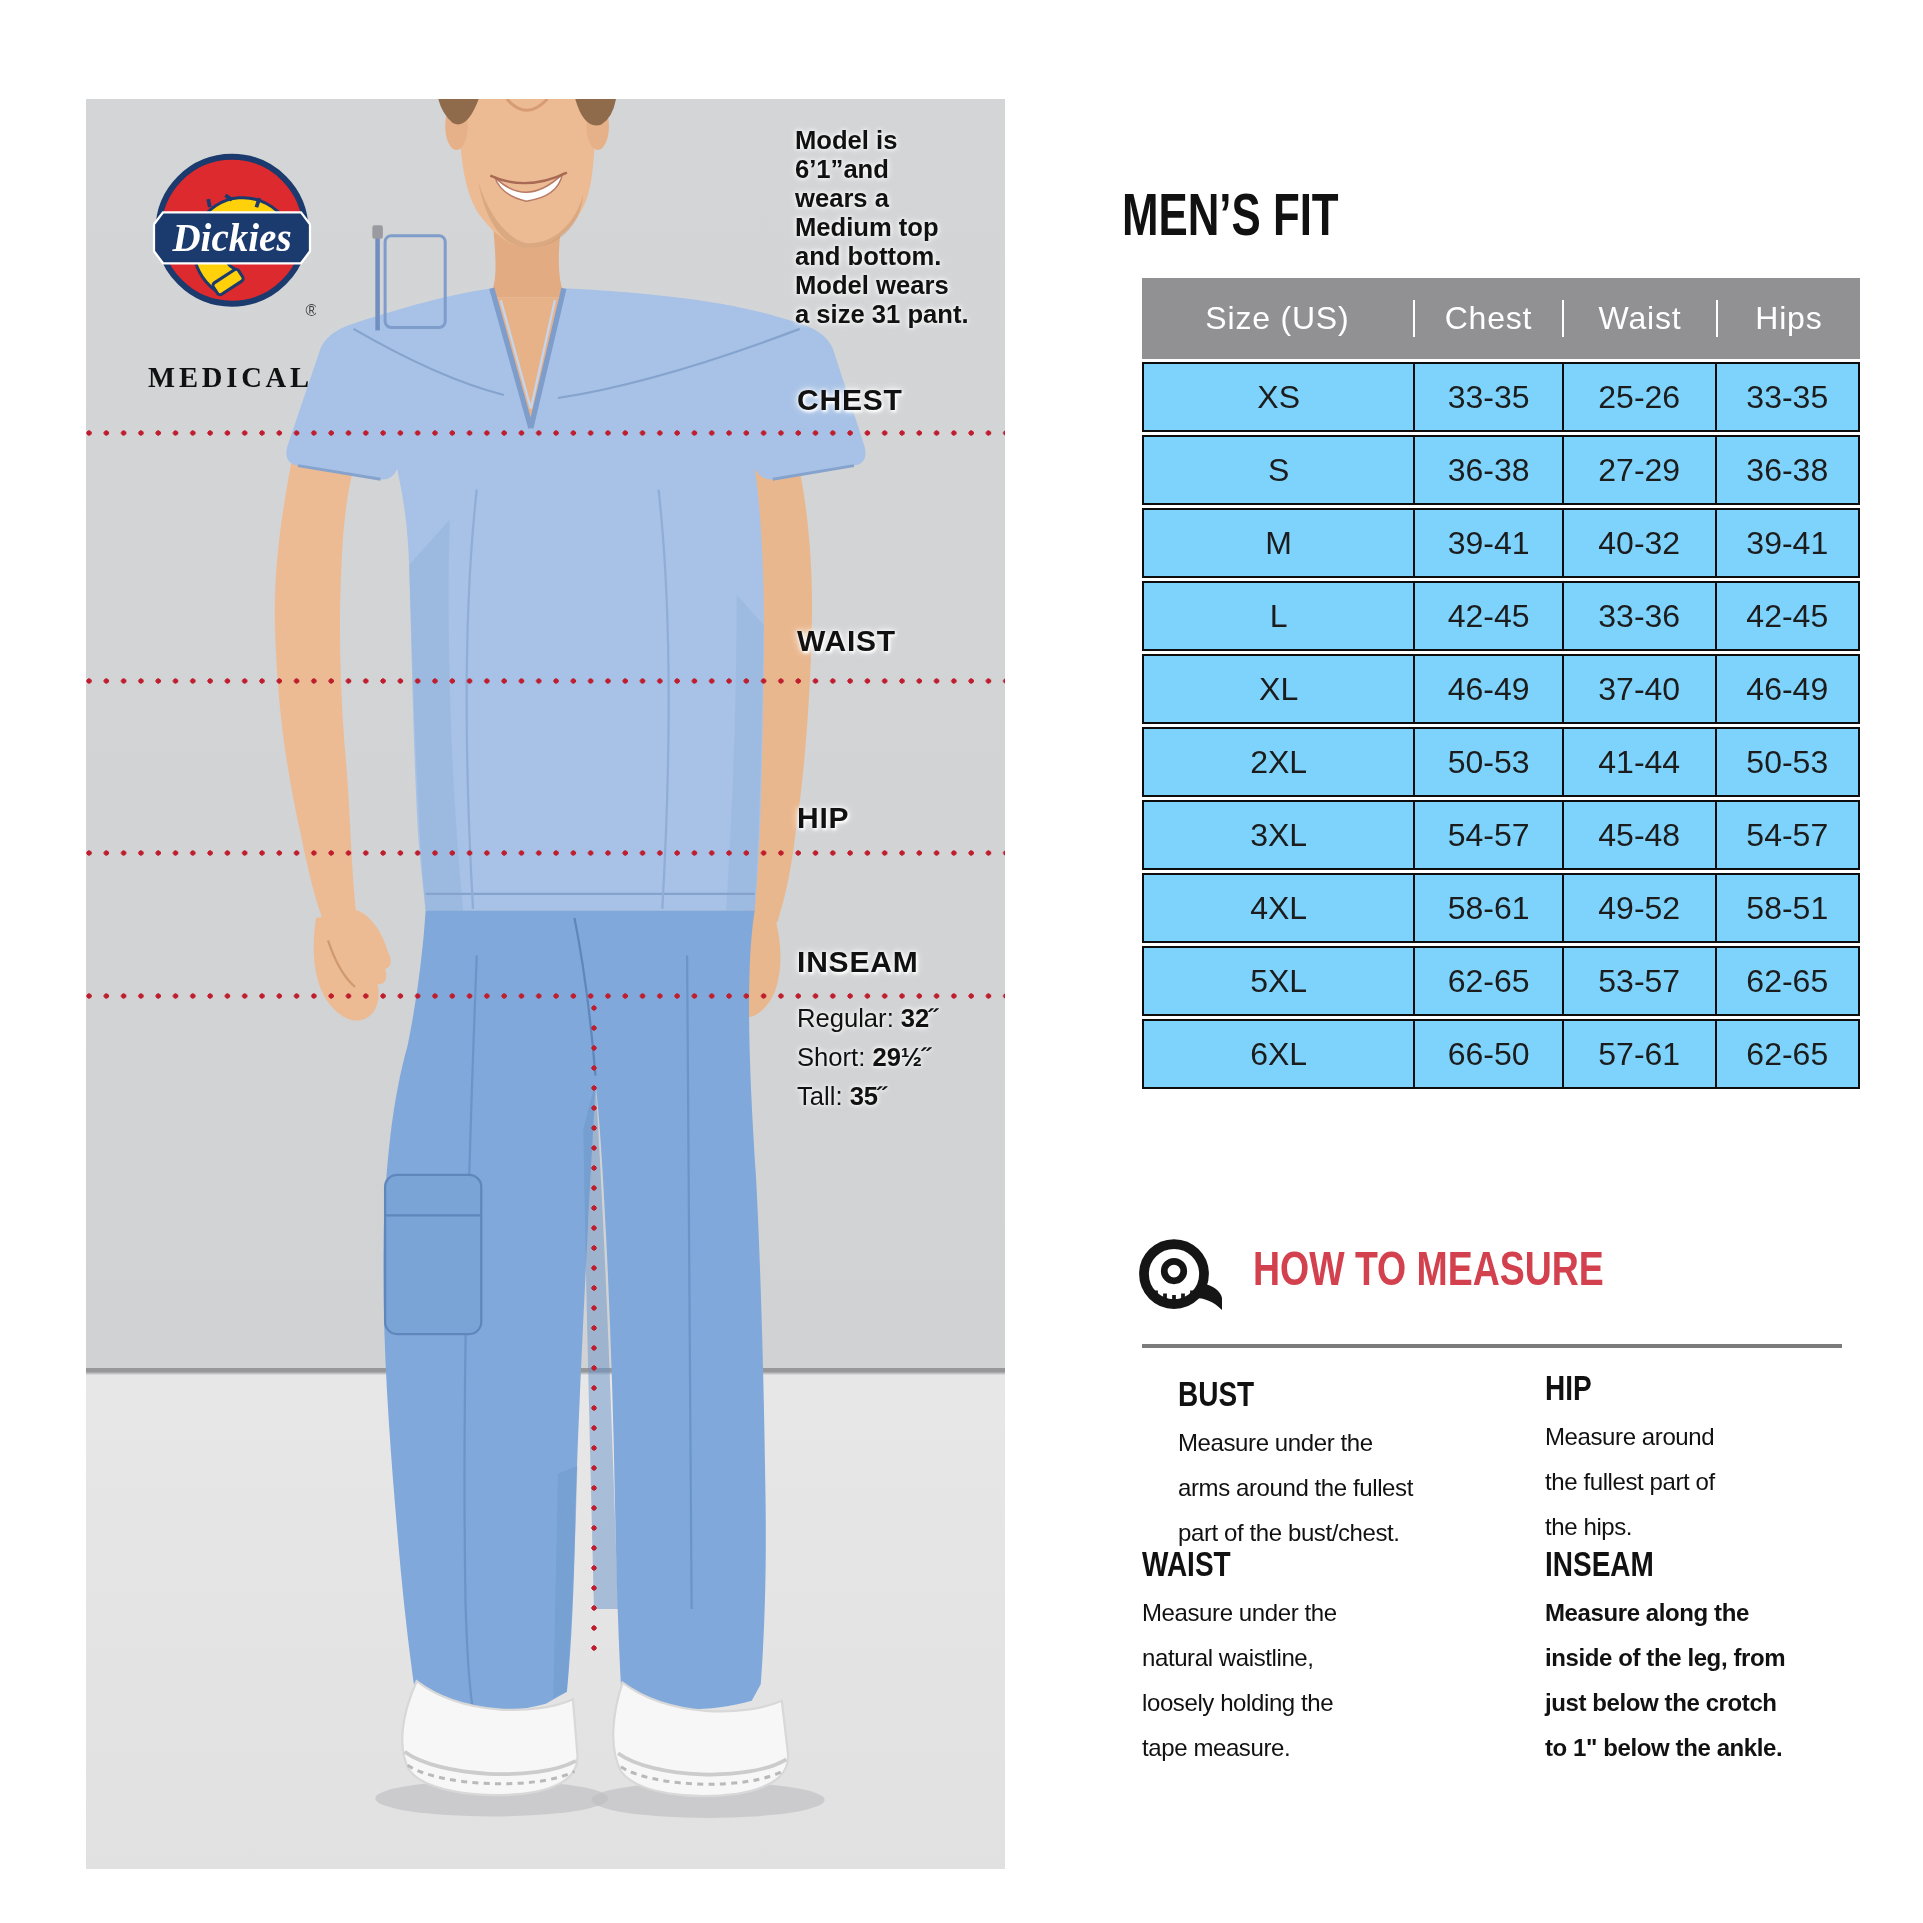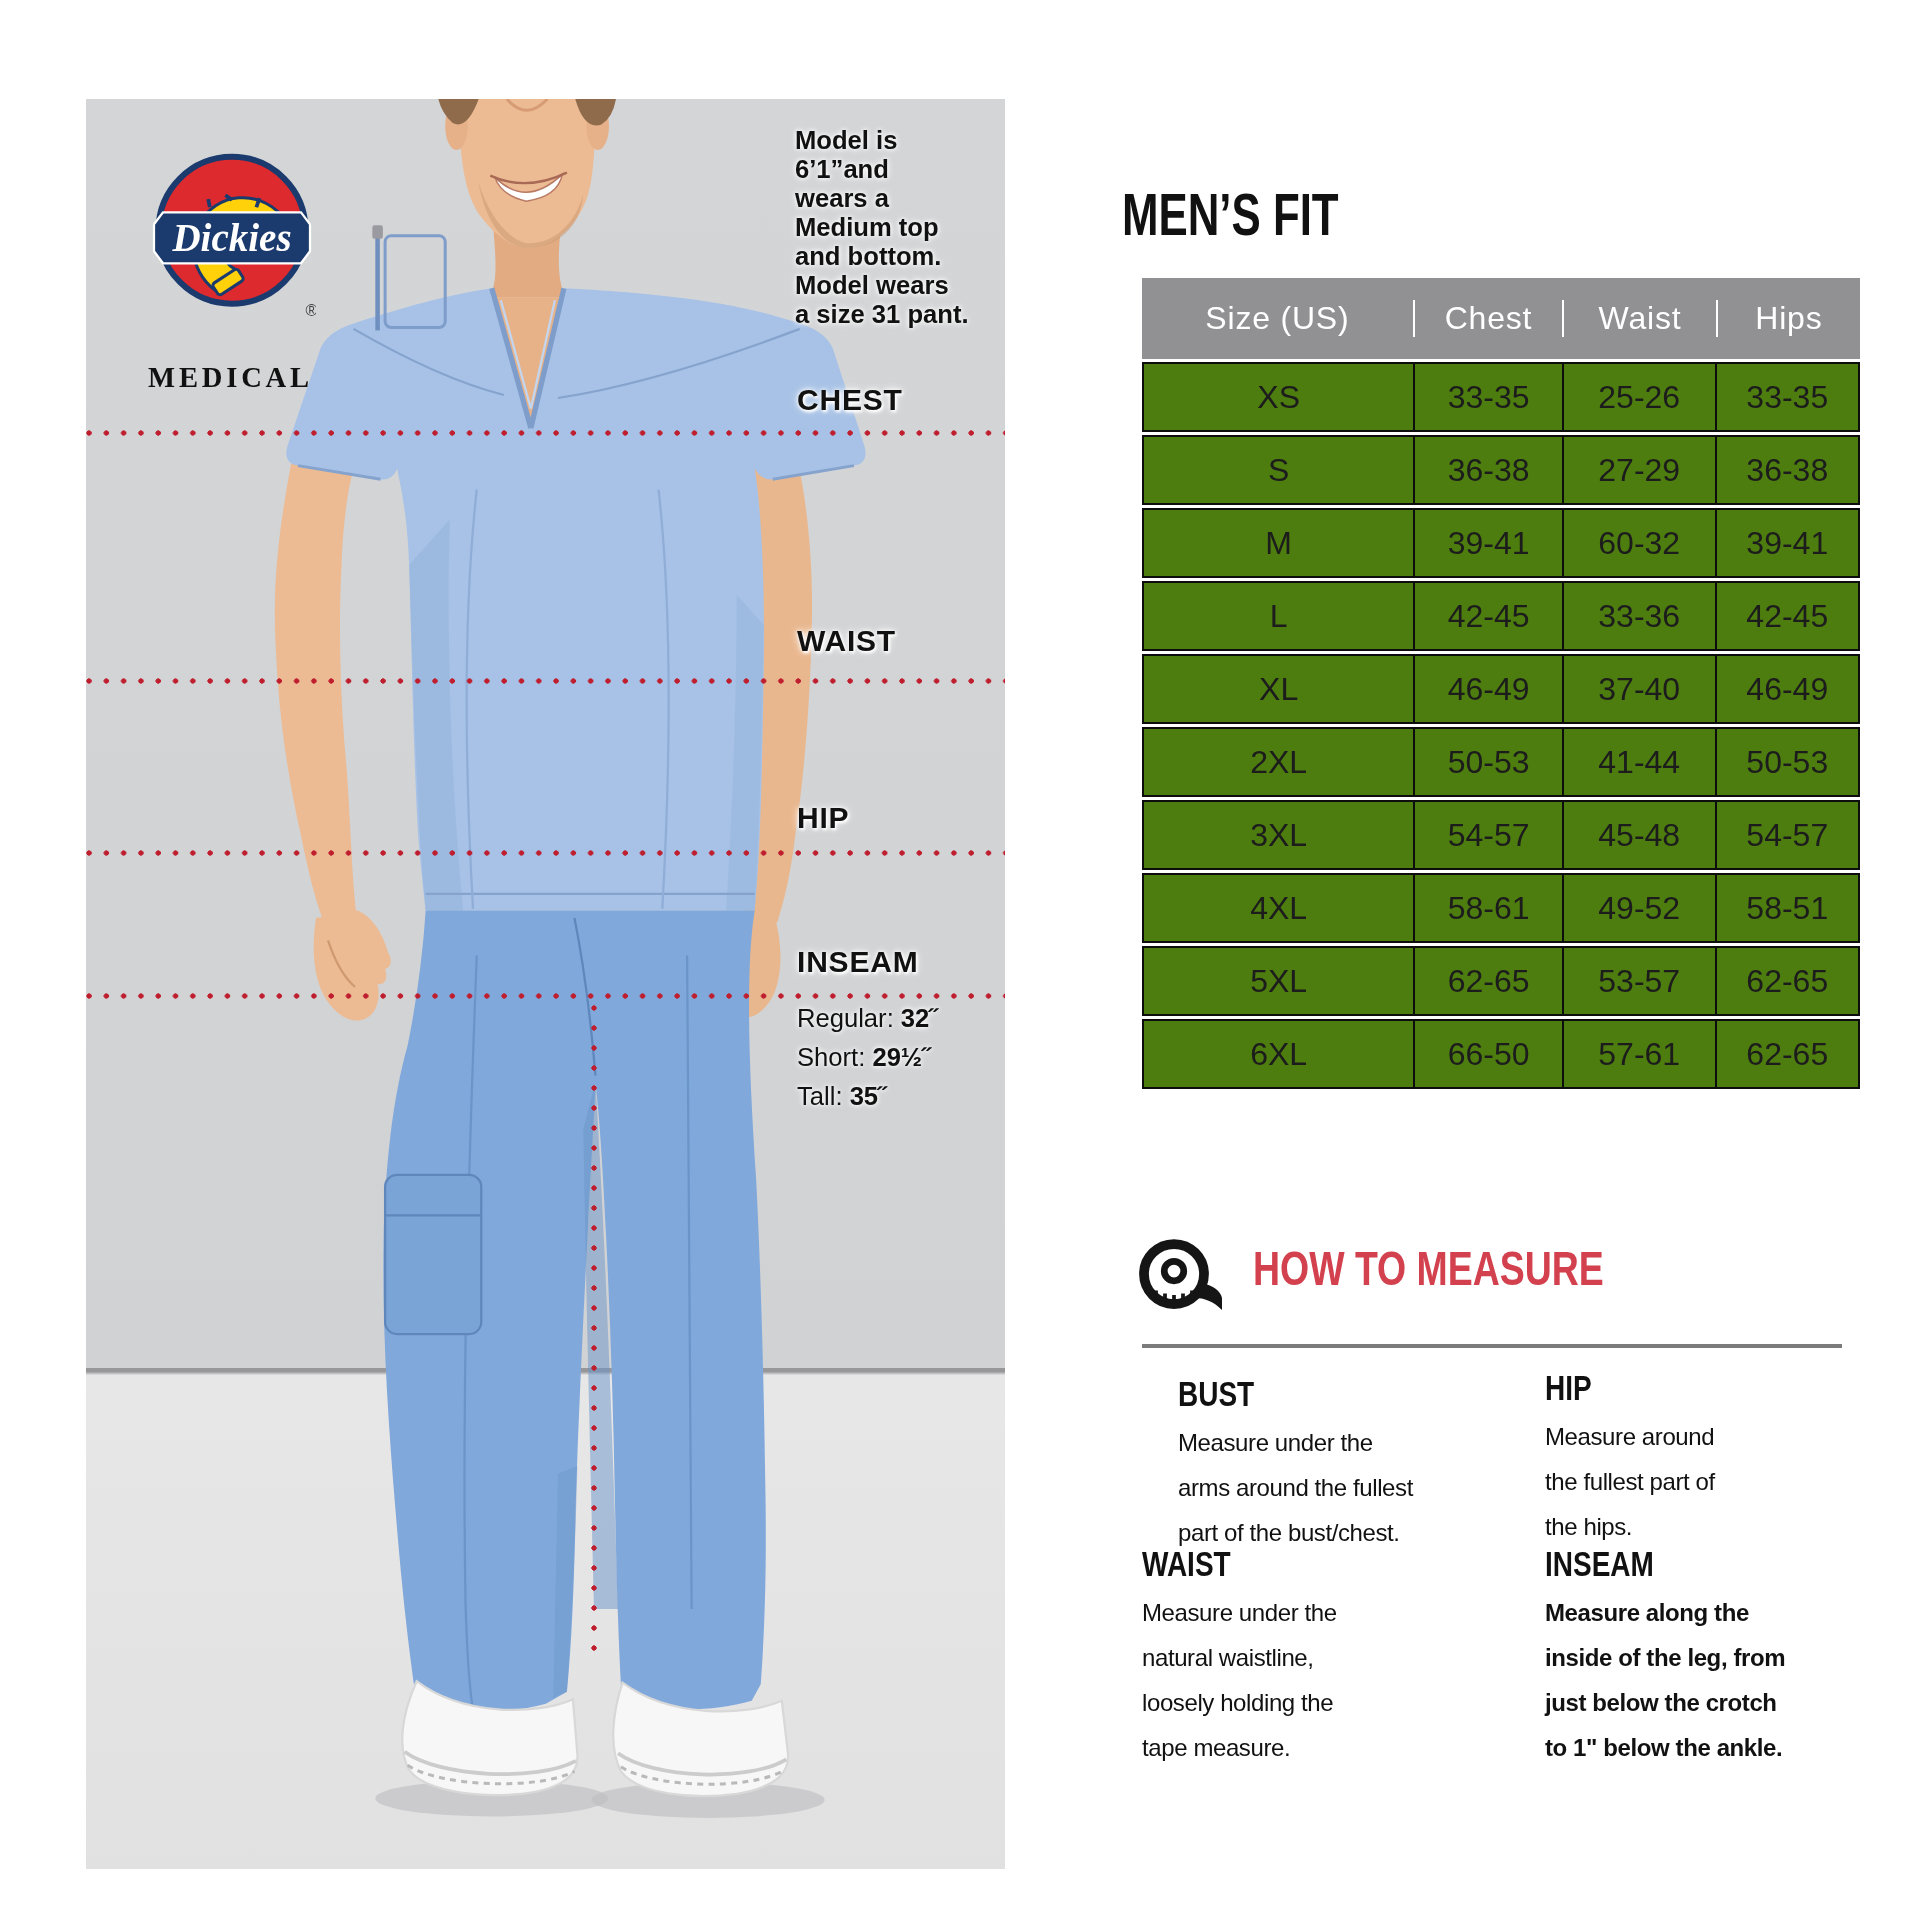--- a/index.html
+++ b/index.html
@@ -32,21 +32,21 @@
 
   
   #fit-title{left:1122px;top:180px;font-size:60px;font-weight:bold;}
 
   #size-table{left:1142px;top:278px;width:718px;}
   #size-table .thead{display:flex;height:81px;background:#919194;color:#fff;
     align-items:center;margin-bottom:3px;}
   #size-table .thead .hc{font-size:32px;text-align:center;letter-spacing:0.8px;}
   #size-table .thead .hc:nth-child(-n+3){border-right:2.3px solid #fff;}
   #size-table .row{display:flex;height:70px;border:2.3px solid #0d0d0d;box-sizing:border-box;
-    margin-bottom:3px;background:#4d7c0f;align-items:stretch;}
+    margin-bottom:3px;background:#7dd3fc;align-items:stretch;}
   #size-table .cell{font-size:32px;color:#1c1c1c;display:flex;align-items:center;justify-content:center;}
   #size-table .cell:nth-child(-n+3){border-right:2.3px solid #0d0d0d;}
   .c-size{width:38.0%;box-sizing:border-box;}
   .c-chest{width:20.8%;box-sizing:border-box;}
   .c-waist{width:21.4%;box-sizing:border-box;}
   .c-hips{width:19.8%;box-sizing:border-box;}
 
   #htm-title{left:1253px;top:1241px;font-size:48px;font-weight:bold;color:#d2414d;}
   #htm-divider{left:1142px;top:1344px;width:700px;height:3.8px;background:#7b7b7b;}
 
@@ -194,21 +194,21 @@
   </div>
   <div class="row">
     <div class="cell c-size">S</div>
     <div class="cell c-chest">36-38</div>
     <div class="cell c-waist">27-29</div>
     <div class="cell c-hips">36-38</div>
   </div>
   <div class="row">
     <div class="cell c-size">M</div>
     <div class="cell c-chest">39-41</div>
-    <div class="cell c-waist">60-32</div>
+    <div class="cell c-waist">40-32</div>
     <div class="cell c-hips">39-41</div>
   </div>
   <div class="row">
     <div class="cell c-size">L</div>
     <div class="cell c-chest">42-45</div>
     <div class="cell c-waist">33-36</div>
     <div class="cell c-hips">42-45</div>
   </div>
   <div class="row">
     <div class="cell c-size">XL</div>

